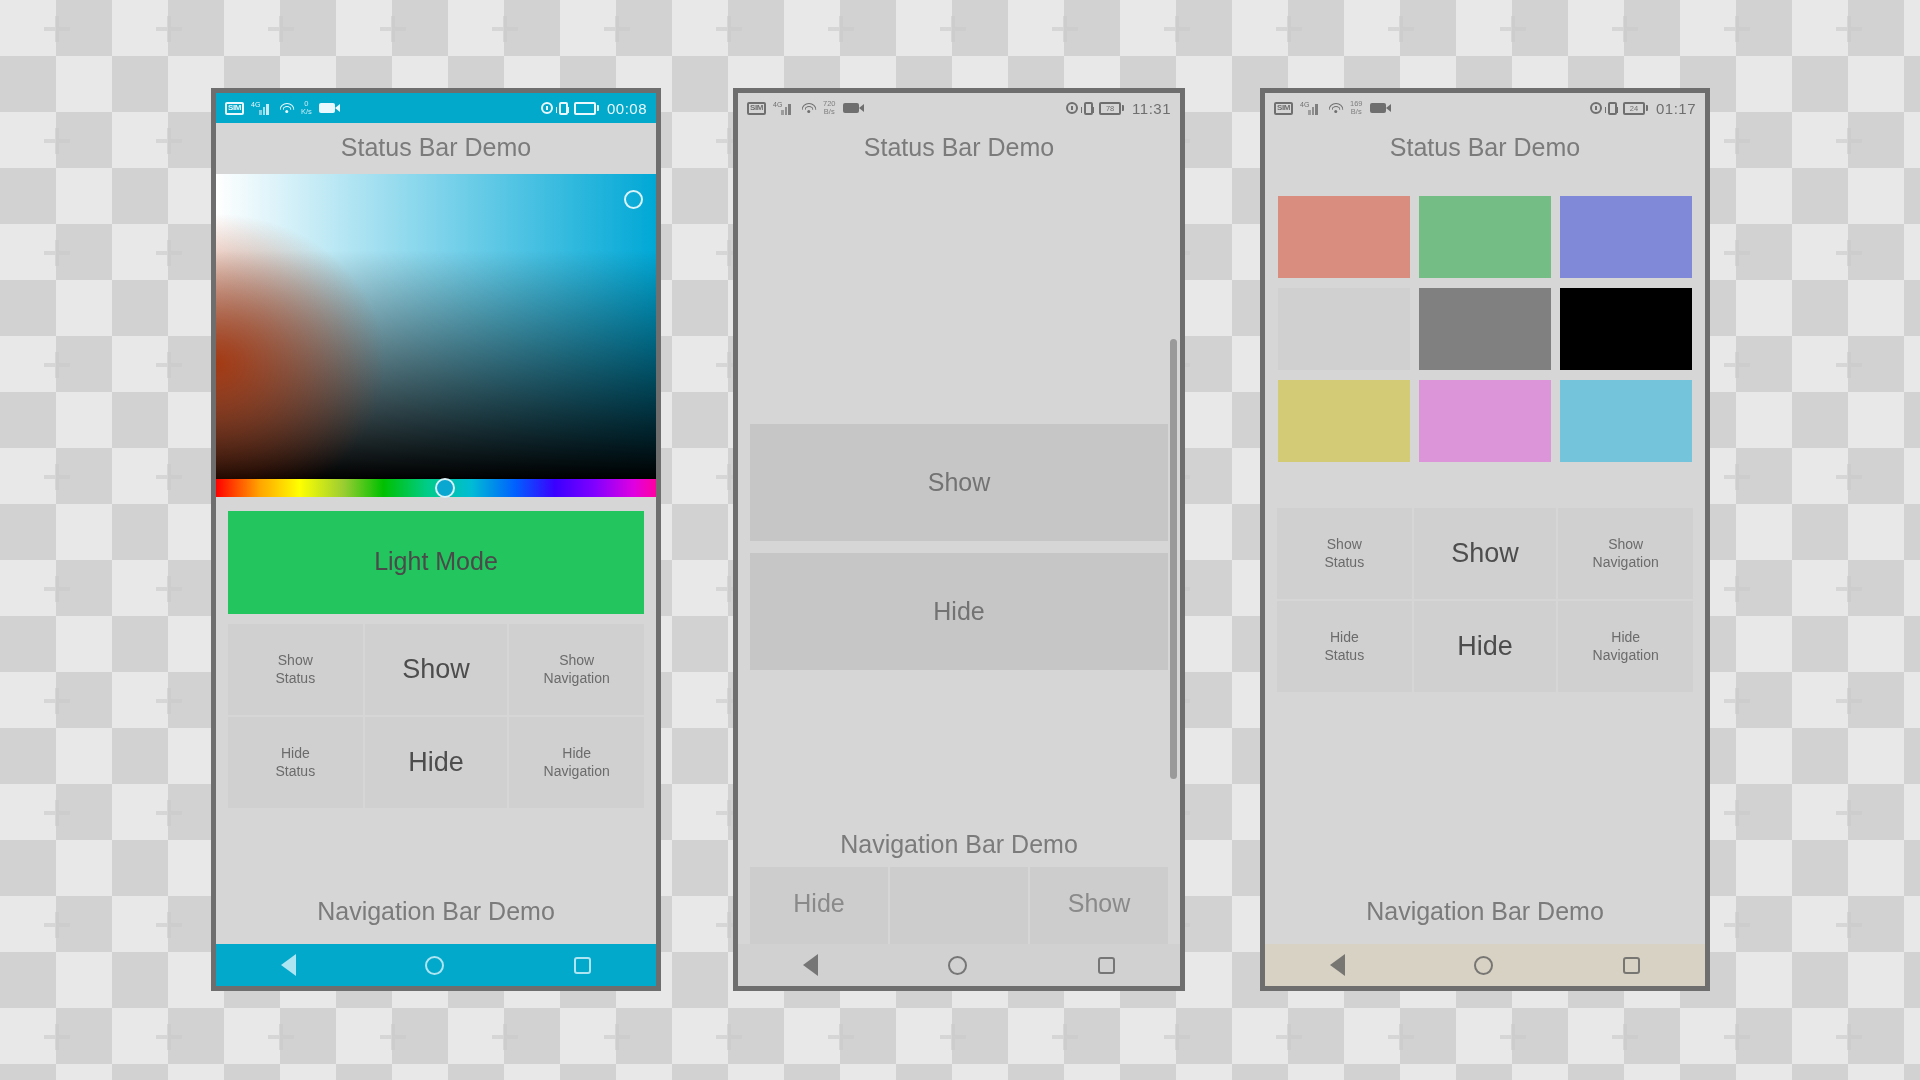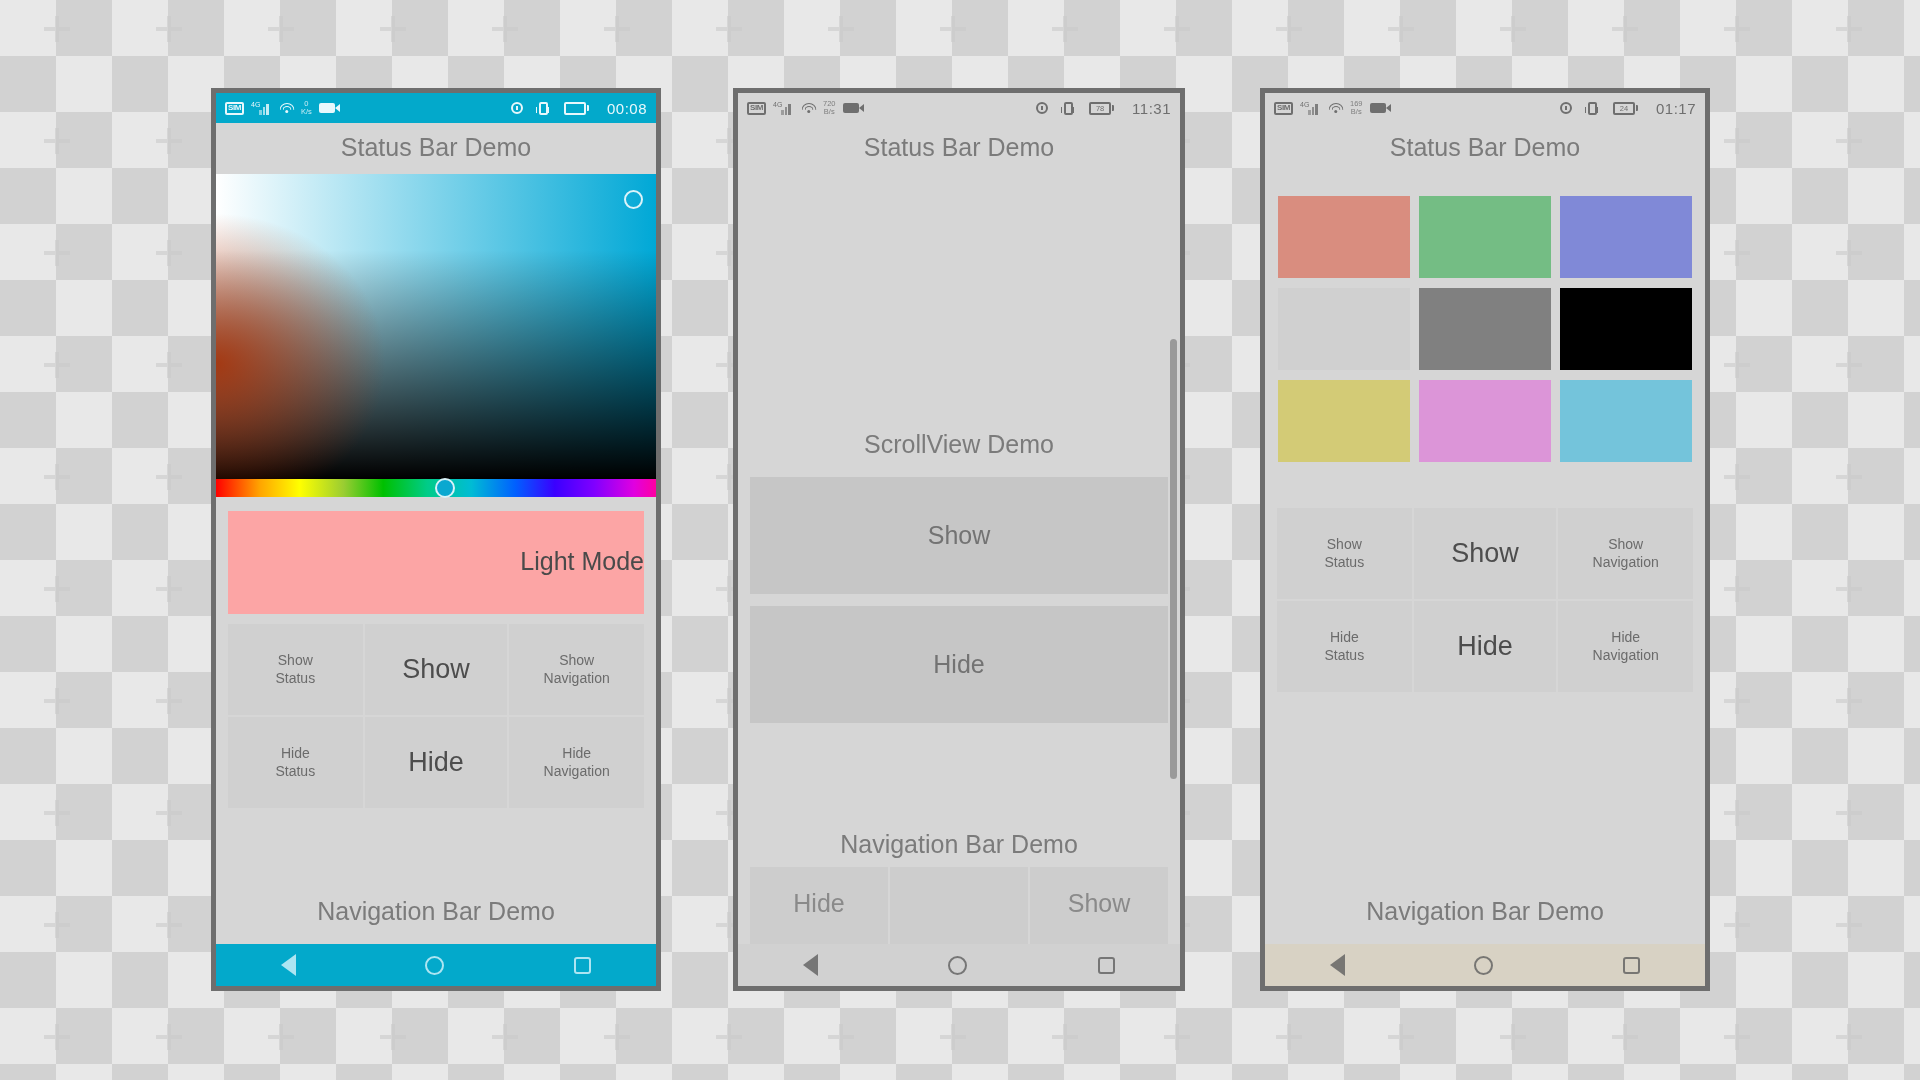--- a/index.html
+++ b/index.html
@@ -42,21 +42,21 @@
   
   .statusbar {
     height: 30px; flex: 0 0 30px;
     display: flex; align-items: center; justify-content: space-between;
     padding: 0 9px;
     font-size: 13px;
   }
   .sb-cyan { background: #03a9cb; color: #e8f8fc; }
   .sb-grey { background: #d6d6d6; color: #6f6f6f; }
   .sb-left, .sb-right { display: flex; align-items: center; gap: 7px; }
-  .sb-right { gap: 16px; }
+  .sb-right { gap: 6px; }
   .sb-time { font-size: 15px; letter-spacing: .5px; margin-left: 2px; }
   .sim {
     font-size: 8px; font-weight: bold; letter-spacing: -.4px;
     border: 2px solid currentColor; border-radius: 2px;
     padding: 0 1px; line-height: 10px; height: 13px;
     display:flex; align-items:center;
   }
   .sig { display:flex; align-items:flex-end; gap:1px; height:13px; position:relative; padding-left:8px;}
   .sig i { display:block; width:2.5px; background: currentColor; opacity:.85;}
   .sig i:nth-child(1){height:3px;opacity:.45}
@@ -110,21 +110,21 @@
       #00c000 38%, #00cc88 48%, #00bcd4 58%, #0060ff 68%,
       #3a00ff 77%, #8000ff 86%, #e000e0 95%, #ff00a0 100%); }
   .hue-knob { position:absolute; left:52%; top:50%; transform:translate(-50%,-50%);
     width:20px; height:20px; border-radius:50%; background:#0aa8d0;
     border:2.5px solid rgba(255,255,255,.85); }
 
   
   .mode-row { display:flex; gap:2px; padding: 14px 12px 0; }
   .mode-btn { flex:1; background:#d0d0d0; color:#4a4a4a; font-size:25px;
     text-align:center; padding: 36px 0 38px; }
-  .mode-btn.alt { background:#fca5a5;text-align:right; }
+  .mode-btn.alt { background:#22c55e; }
 
   
   .grid3 { display:grid; grid-template-columns: 1fr 1.06fr 1fr; gap:2px; padding: 10px 12px 0; }
   .g-cell { background:#d0d0d0; display:flex; align-items:center; justify-content:center;
     text-align:center; color:#6b6b6b; padding: 28px 4px; line-height:1.25; }
   .g-small { font-size: 14px; }
   .g-big { font-size: 27px; color:#4d4d4d; }
 
   
   .navbar { flex:0 0 42px; height:42px; display:flex; align-items:center;
@@ -435,21 +435,20 @@
         <span class="tip"></span>
       </span>
       <span class="sb-time">11:31</span>
     </div>
   </div>
 
   <div class="title">Status Bar Demo</div>
 
   <div class="scroll-body">
     <div class="sv-spacer"></div>
-    <div class="sv-head">ScrollView Demo</div>
     <div class="wide-btn">Show</div>
     <div class="wide-btn">Hide</div>
     <div class="scrollbar"></div>
 
     <div class="p2-bottom">
       <div class="p2-navtitle">Navigation Bar Demo</div>
       <div class="p2-btnrow">
         <div class="p2-btn">Hide</div>
         <div class="p2-btn"></div>
         <div class="p2-btn">Show</div>

